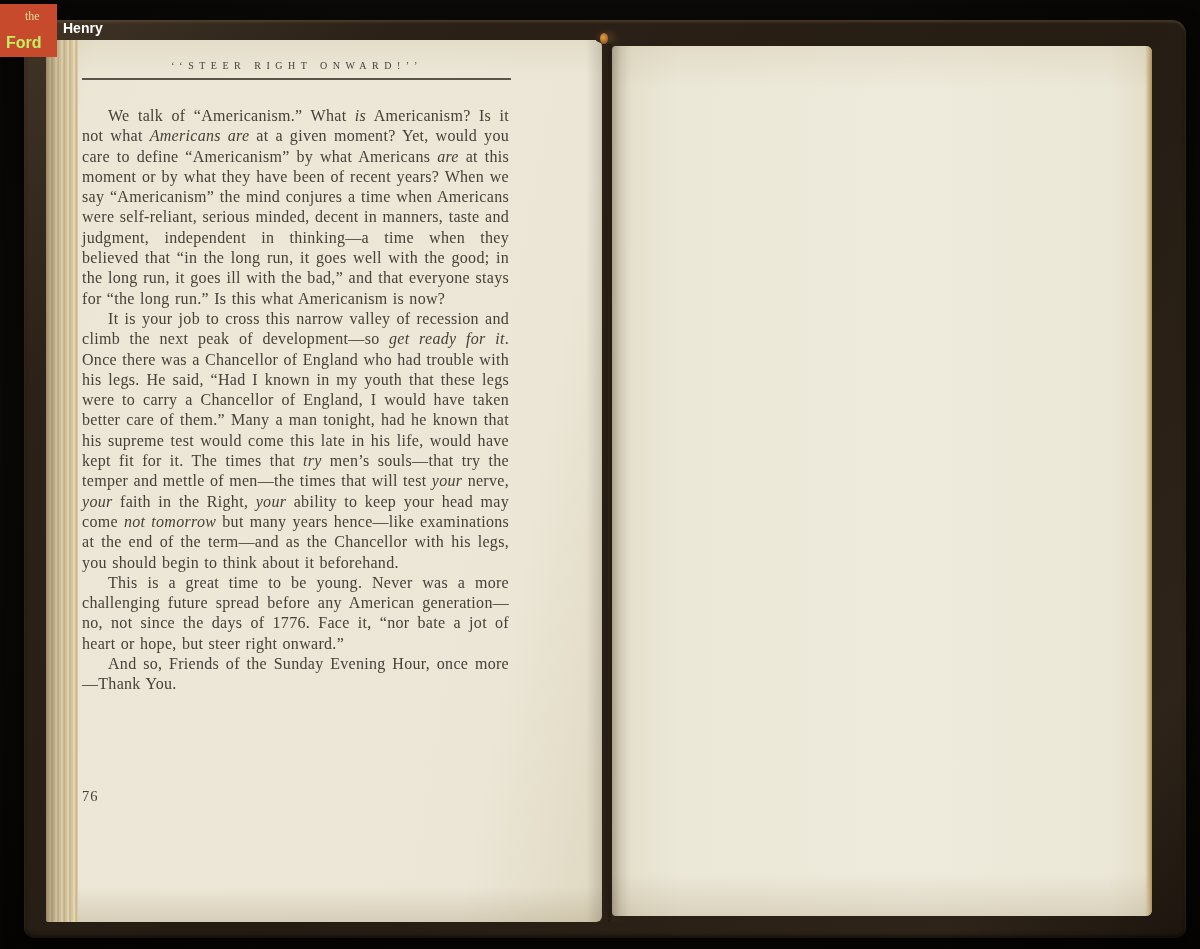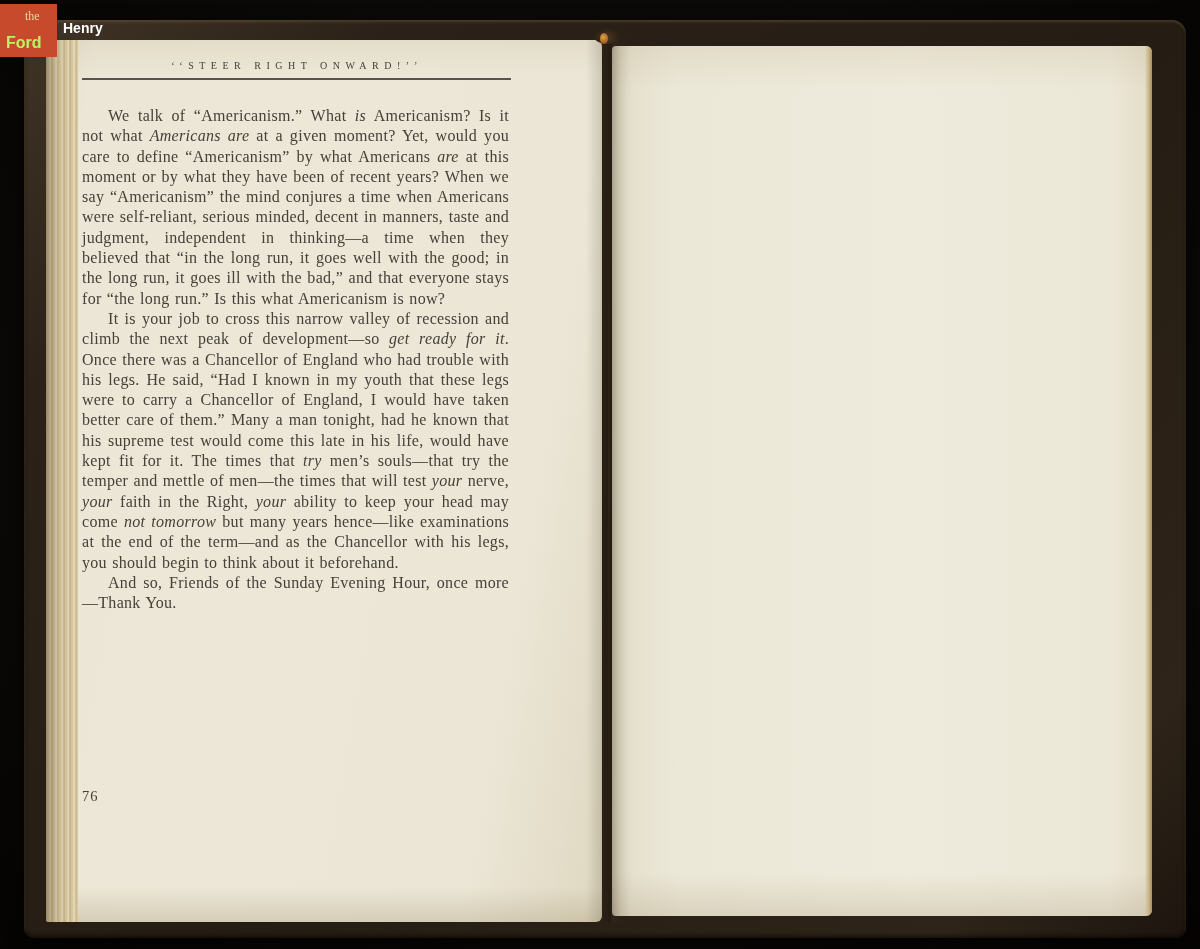--- a/index.html
+++ b/index.html
@@ -119,20 +119,21 @@
   <div class="gutter-crease"></div>
   <div class="headband"></div>
   <div class="thread"></div>
 
   <div class="running-header">‘‘STEER RIGHT ONWARD!’’</div>
   <div class="header-rule"></div>
 
   <div class="body-text">
       <p><span>We talk of “Americanism.” What </span><span class="it">is</span><span> Americanism? Is it not what </span><span class="it">Americans are</span><span> at a given moment? Yet, would you care to define “Americanism” by what Americans </span><span class="it">are</span><span> at this moment or by what they have been of recent years? When we say “Americanism” the mind conjures a time when Americans were self-reliant, serious minded, decent in manners, taste and judgment, independent in thinking—a time when they believed that “in the long run, it goes well with the good; in the long run, it goes ill with the bad,” and that everyone stays for “the long run.” Is this what Americanism is now?</span></p>
       <p><span>It is your job to cross this narrow valley of recession and climb the next peak of development—so </span><span class="it">get ready for it</span><span>. Once there was a Chancellor of England who had trouble with his legs. He said, “Had I known in my youth that these legs were to carry a Chancellor of England, I would have taken better care of them.” Many a man tonight, had he known that his supreme test would come this late in his life, would have kept fit for it. The times that </span><span class="it">try</span><span> men’s souls—that try the temper and mettle of men—the times that will test </span><span class="it">your</span><span> nerve, </span><span class="it">your</span><span> faith in the Right, </span><span class="it">your</span><span> ability to keep your head may come </span><span class="it">not tomorrow</span><span> but many years hence—like examinations at the end of the term—and as the Chancellor with his legs, you should begin to think about it beforehand.</span></p>
+      <p><span>This is a great time to be young. Never was a more challenging future spread before any American generation—no, not since the days of 1776. Face it, “nor bate a jot of heart or hope, but steer right onward.”</span></p>
       <p><span>And so, Friends of the Sunday Evening Hour, once more—Thank You.</span></p>
     </div>
 
   <div class="folio">76</div>
 
   <div class="logo" style="background-color: rgb(198, 74, 43);">
     <span class="the">the</span>
     <span class="henry">Henry</span>
     <span class="ford">Ford</span>
   </div>

